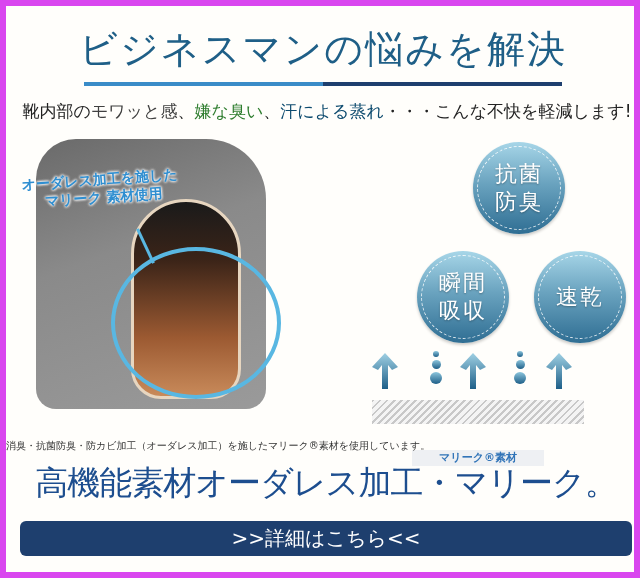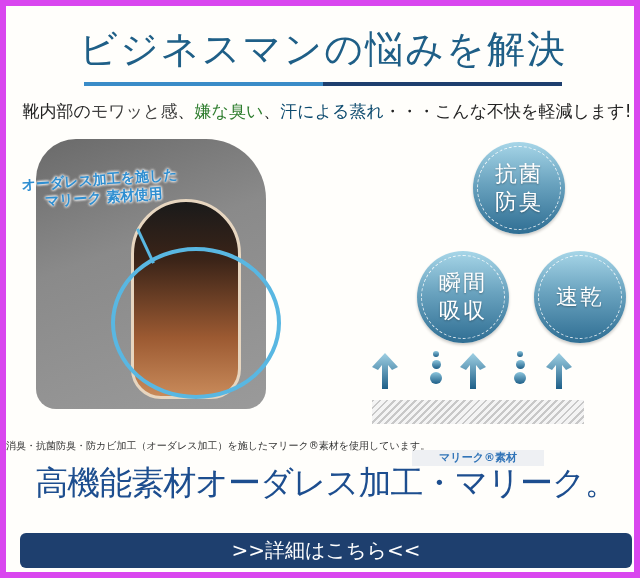--- a/index.html
+++ b/index.html
@@ -25,21 +25,21 @@
   .bubble span { color:#fff; font-size:22px; line-height:28px; text-align:center; font-family:"DejaVu Serif", serif; letter-spacing:2px; text-shadow:0 1px 2px rgba(0,0,0,0.3); }
 
   .arrow { position:absolute; width:30px; height:40px; }
   .dots { position:absolute; width:14px; }
   .dots i { display:block; margin:0 auto 3px; border-radius:50%; background:linear-gradient(180deg,#8cc5dc,#1e5f88); }
   .material-bar { position:absolute; left:366px; top:394px; width:212px; height:24px; background:repeating-linear-gradient(135deg,#c8c8c8 0 2px,#f4f4f4 2px 5px); }
   .material-label { position:absolute; left:40px; top:4px; width:132px; height:16px; background:#eef0f3; text-align:center; font-family:"DejaVu Sans", sans-serif; font-weight:bold; font-size:11px; color:#3174b8; line-height:16px;margin-top:46px; }
 
   .note { position:absolute; left:0; top:433px; width:634px; text-align:left; font-family:"DejaVu Sans", sans-serif; font-size:10px; color:#333; }
   .headline { position:absolute; left:0; top:455px; width:640px; text-align:center; font-family:"DejaVu Serif", serif; font-size:33px; color:#1d4e8f; white-space:nowrap; letter-spacing:-1px; }
-  .cta { position:absolute; left:14px; top:515px; width:612px; height:35px; background:#1e3f6e; border-radius:6px; color:#fff; text-align:center; font-family:"DejaVu Sans", sans-serif; font-size:20px; line-height:35px; cursor:pointer;margin-top:12px; }
+  .cta { position:absolute; left:14px; top:515px; width:612px; height:35px; background:#1e3f6e; border-radius:6px; color:#fff; text-align:center; font-family:"DejaVu Sans", sans-serif; font-size:20px; line-height:35px; cursor:pointer; }
 </style>
 </head>
 <body>
 
 <div class="frame">
 
   <div class="title">ビジネスマンの悩みを解決</div>
   <div class="title-rule"></div>
 
   <div class="subtitle">

